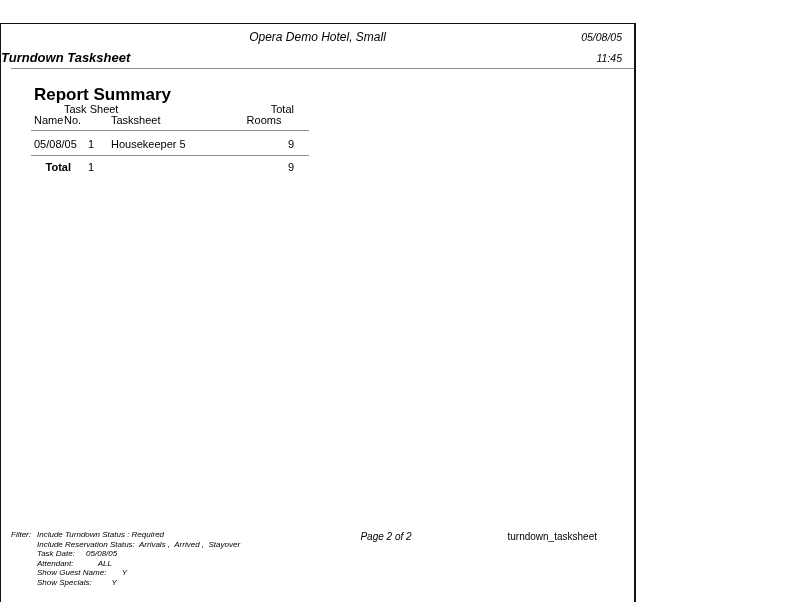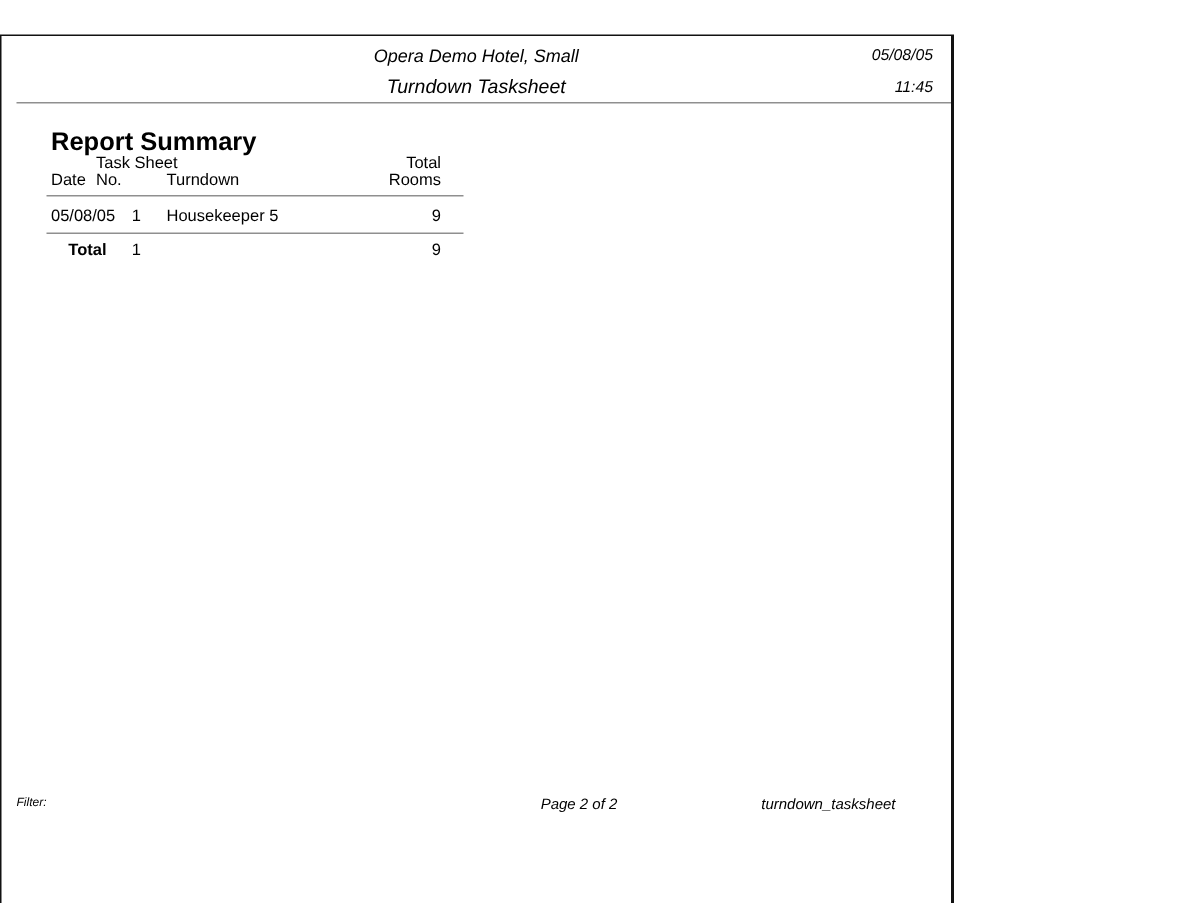--- a/index.html
+++ b/index.html
@@ -17,88 +17,96 @@
     border-right-width:2px;
     border-bottom-width:2px;
     overflow:hidden;
     margin-top:23px;
   }
   .abs { position:absolute; }
 
   
   .hotel-name   { top:6px;  left:0; right:0; text-align:center; font-style:italic; font-size:12px; }
   .report-date  { top:7px;  right:12px; text-align:right; font-style:italic; font-size:10.5px; }
-  .report-title { top:26px; left:0; right:0; text-align:center; font-style:italic; font-weight:normal; font-size:13px; }
+  .report-title { top:26px; left:0; right:0; text-align:left; font-style:italic; font-weight:bold; font-size:13px; }
   .report-time  { top:28px; right:12px; text-align:right; font-style:italic; font-size:10.5px; }
   .hdr-rule     { top:44px; left:10px; width:783px; height:1px; background:#8f8f8f; }
 
   
   .section-title { top:61px; left:33px; font-weight:bold; font-size:17px; }
 
   .tcell { font-size:11px; line-height:11px; white-space:nowrap;text-align:right; }
   .h1-tsn   { top:80px; left:63px; }
   .h1-rooms { top:80px; left:233px; width:60px; text-align:right; }
   .h2-date  { top:91px; left:33px; }
   .h2-tsn   { top:91px; left:63px; }
   .h2-att   { top:91px; left:110px; }
-  .h2-rooms { top:91px; left:233px; width:60px; text-align:right; }
+  .h2-rooms { top:91px; left:233px; width:60px; text-align:center; }
 
   .rule1 { top:106px; left:30px; width:278px; height:1px; background:#8f8f8f; }
   .rule2 { top:131px; left:30px; width:278px; height:1px; background:#8f8f8f; }
 
   .r-date  { top:115px; left:33px; }
   .r-tsn   { top:115px; left:63px; width:30px; text-align:right; }
   .r-att   { top:115px; left:110px; }
   .r-rooms { top:115px; left:233px; width:60px; text-align:right; }
 
   .t-label { top:138px; left:33px; width:37px; text-align:right; font-weight:bold; }
   .t-tsn   { top:138px; left:63px; width:30px; text-align:right; }
   .t-rooms { top:138px; left:233px; width:60px; text-align:right; }
 
   
   .filter-label { top:506px; left:10px; font-style:italic; font-size:8px; }
   .filter-lines { top:506px; left:36px; font-style:italic; font-size:8px; line-height:9.5px; }
   .filter-lines div { white-space:pre; }
   .page-indicator { top:507px; left:340px; width:90px; text-align:center; font-style:italic; font-size:10px; }
-  .file-name      { top:507px; right:37px; text-align:center; font-style:italic; font-size:10px; }
+  .file-name      { top:507px; right:37px; text-align:center; font-size:10px; }
 </style>
 </head>
 <body>
 
 <div class="page">
 
   <div class="abs hotel-name">Opera Demo Hotel, Small</div>
   <div class="abs report-date">05/08/05</div>
   <div class="abs report-title">Turndown Tasksheet</div>
   <div class="abs report-time">11:45</div>
   <div class="abs hdr-rule"></div>
 
   <div class="abs section-title">Report Summary</div>
 
   <div class="abs tcell h1-tsn">Task Sheet</div>
   <div class="abs tcell h1-rooms">Total</div>
-  <div class="abs tcell h2-date">Date</div>
+  <div class="abs tcell h2-date">Name</div>
   <div class="abs tcell h2-tsn">No.</div>
-  <div class="abs tcell h2-att">Turndown</div>
+  <div class="abs tcell h2-att">Tasksheet</div>
   <div class="abs tcell h2-rooms">Rooms</div>
 
   <div class="abs rule1"></div>
 
   <div>
     <div class="abs tcell r-date">05/08/05</div>
     <div class="abs tcell r-tsn">1</div>
     <div class="abs tcell r-att">Housekeeper 5</div>
     <div class="abs tcell r-rooms">9</div>
   </div>
 
   <div class="abs rule2"></div>
 
   <div>
     <div class="abs tcell t-label">Total</div>
     <div class="abs tcell t-tsn">1</div>
     <div class="abs tcell t-rooms">9</div>
   </div>
 
   <div class="abs filter-label">Filter:</div>
+  <div class="abs filter-lines">
+    <div>Include Turndown Status : Required</div>
+    <div>Include Reservation Status:  Arrivals ,  Arrived ,  Stayover</div>
+    <div>Task Date:     05/08/05</div>
+    <div>Attendant:           ALL</div>
+    <div>Show Guest Name:       Y</div>
+    <div>Show Specials:         Y</div>
+  </div>
   <div class="abs page-indicator">Page 2 of 2</div>
   <div class="abs file-name">turndown_tasksheet</div>
 
 </div>
 
 </body></html>

